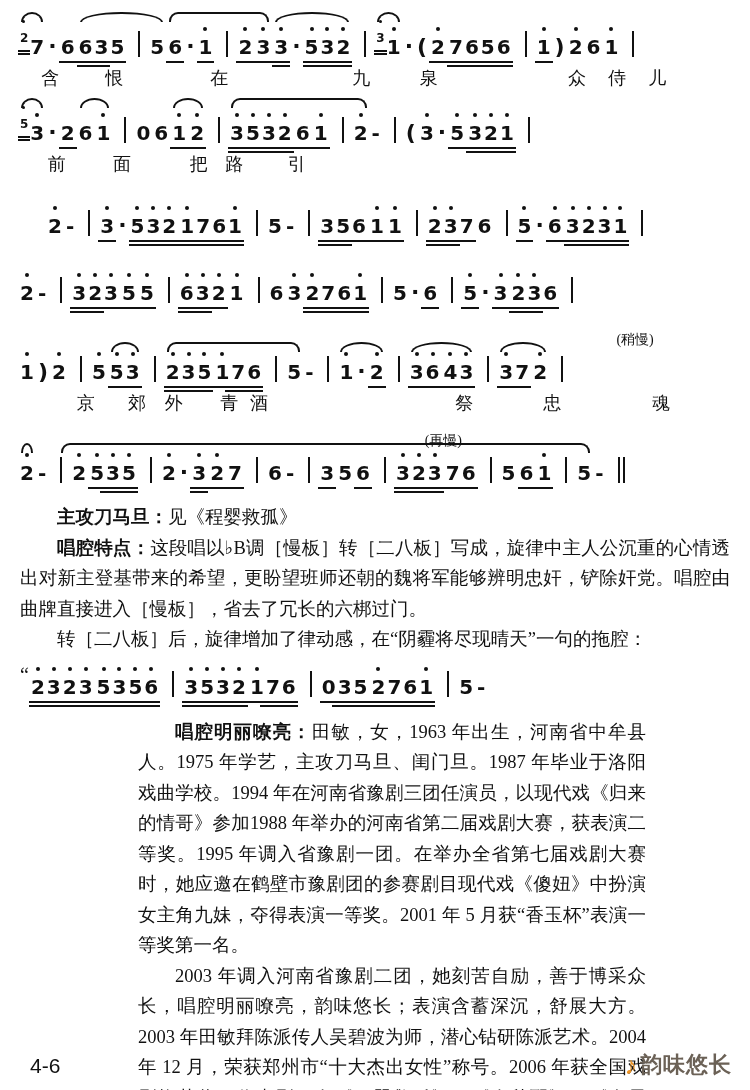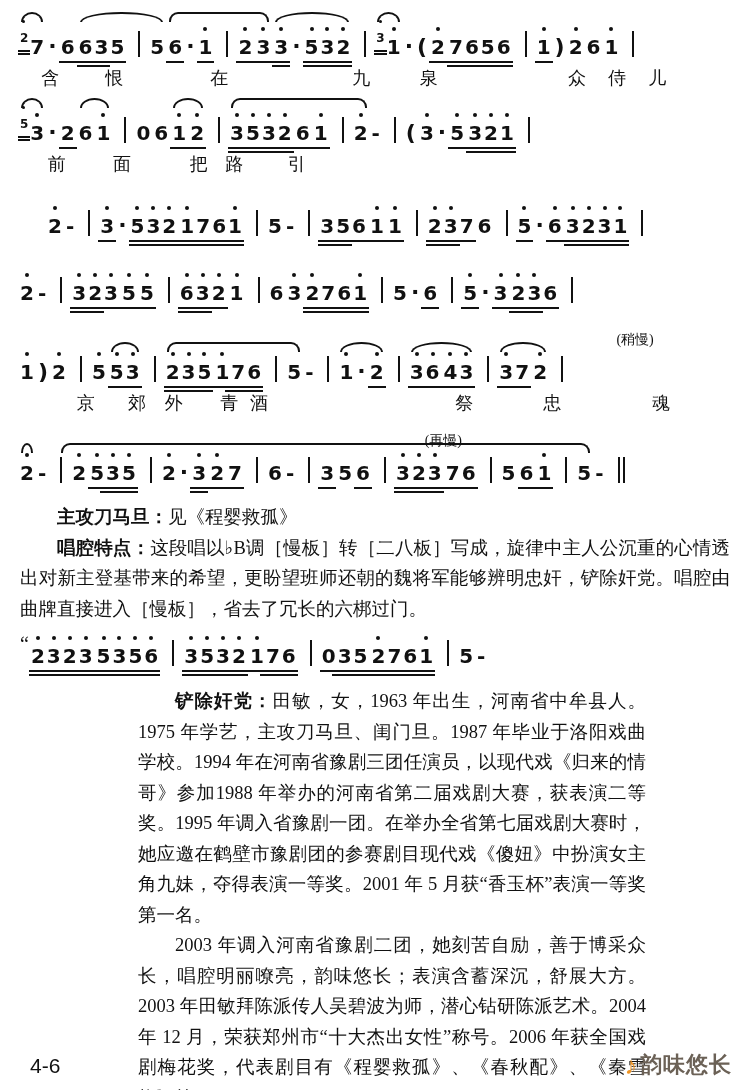--- a/index.html
+++ b/index.html
@@ -125,28 +125,31 @@
       </div>
     </div>
 
   <div class="textblock">
     <div class="para">
       <b>主攻刀马旦：</b><span>见《程婴救孤》</span>
     </div>
     <div class="para">
       <b>唱腔特点：</b><span>这段唱以♭B调［慢板］转［二八板］写成，旋律中主人公沉重的心情透出对新主登基带来的希望，更盼望班师还朝的魏将军能够辨明忠奸，铲除奸党。唱腔由曲牌直接进入［慢板］，省去了冗长的六梆过门。</span>
     </div>
+    <div class="para">
+      <span>转［二八板］后，旋律增加了律动感，在“阴霾将尽现晴天”一句的拖腔：</span>
+    </div>
     <div class="quote-row">
       <span class="q">“</span>
       <span id="inline-music" class="inline-notes"><span class="tok"><span class="ch">2</span><i class="od"></i><i class="ul" style="bottom: -4px;"></i><i class="ul" style="bottom: -8px;"></i></span><span class="tok join"><span class="ch">3</span><i class="od"></i><i class="ul" style="bottom: -4px;"></i><i class="ul" style="bottom: -8px;"></i></span><span class="tok join"><span class="ch">2</span><i class="od"></i><i class="ul" style="bottom: -4px;"></i><i class="ul" style="bottom: -8px;"></i></span><span class="tok join"><span class="ch">3</span><i class="od"></i><i class="ul" style="bottom: -4px;"></i><i class="ul" style="bottom: -8px;"></i></span><span class="tok"><span class="ch">5</span><i class="od"></i><i class="ul" style="bottom: -4px;"></i><i class="ul" style="bottom: -8px;"></i></span><span class="tok join"><span class="ch">3</span><i class="od"></i><i class="ul" style="bottom: -4px;"></i><i class="ul" style="bottom: -8px;"></i></span><span class="tok join"><span class="ch">5</span><i class="od"></i><i class="ul" style="bottom: -4px;"></i><i class="ul" style="bottom: -8px;"></i></span><span class="tok join"><span class="ch">6</span><i class="od"></i><i class="ul" style="bottom: -4px;"></i><i class="ul" style="bottom: -8px;"></i></span><span class="tok bar"></span><span class="tok"><span class="ch">3</span><i class="od"></i><i class="ul" style="bottom: -4px;"></i><i class="ul" style="bottom: -8px;"></i></span><span class="tok join"><span class="ch">5</span><i class="od"></i><i class="ul" style="bottom: -4px;"></i><i class="ul" style="bottom: -8px;"></i></span><span class="tok join"><span class="ch">3</span><i class="od"></i><i class="ul" style="bottom: -4px;"></i><i class="ul" style="bottom: -8px;"></i></span><span class="tok join"><span class="ch">2</span><i class="od"></i><i class="ul" style="bottom: -4px;"></i><i class="ul" style="bottom: -8px;"></i></span><span class="tok"><span class="ch">1</span><i class="od"></i><i class="ul" style="bottom: -4px;"></i></span><span class="tok join"><span class="ch">7</span><i class="ul" style="bottom: -4px;"></i><i class="ul" style="bottom: -8px;"></i></span><span class="tok join"><span class="ch">6</span><i class="ul" style="bottom: -4px;"></i><i class="ul" style="bottom: -8px;"></i></span><span class="tok bar"></span><span class="tok"><span class="ch">0</span><i class="ul" style="bottom: -4px;"></i></span><span class="tok join"><span class="ch">3</span><i class="ul" style="bottom: -4px;"></i><i class="ul" style="bottom: -8px;"></i></span><span class="tok join"><span class="ch">5</span><i class="ul" style="bottom: -4px;"></i><i class="ul" style="bottom: -8px;"></i></span><span class="tok"><span class="ch">2</span><i class="od"></i><i class="ul" style="bottom: -4px;"></i><i class="ul" style="bottom: -8px;"></i></span><span class="tok join"><span class="ch">7</span><i class="ul" style="bottom: -4px;"></i><i class="ul" style="bottom: -8px;"></i></span><span class="tok join"><span class="ch">6</span><i class="ul" style="bottom: -4px;"></i><i class="ul" style="bottom: -8px;"></i></span><span class="tok join"><span class="ch">1</span><i class="od"></i><i class="ul" style="bottom: -4px;"></i><i class="ul" style="bottom: -8px;"></i></span><span class="tok bar"></span><span class="tok"><span class="ch">5</span></span><span class="tok dash"><span class="ch">-</span></span></span>
     </div>
 
     <div class="bio">
       <p class="para">
-        <b>铲除奸党：</b><span>田敏，女，1963 年出生，河南省中牟县人。1975 年学艺，主攻刀马旦、闺门旦。1987 年毕业于洛阳戏曲学校。1994 年在河南省豫剧三团任演员，以现代戏《归来的情哥》参加1988 年举办的河南省第二届戏剧大赛，获表演二等奖。1995 年调入省豫剧一团。在举办全省第七届戏剧大赛时，她应邀在鹤壁市豫剧团的参赛剧目现代戏《傻妞》中扮演女主角九妹，夺得表演一等奖。2001 年 5 月获“香玉杯”表演一等奖第一名。</span>
+        <b>唱腔明丽嘹亮：</b><span>田敏，女，1963 年出生，河南省中牟县人。1975 年学艺，主攻刀马旦、闺门旦。1987 年毕业于洛阳戏曲学校。1994 年在河南省豫剧三团任演员，以现代戏《归来的情哥》参加1988 年举办的河南省第二届戏剧大赛，获表演二等奖。1995 年调入省豫剧一团。在举办全省第七届戏剧大赛时，她应邀在鹤壁市豫剧团的参赛剧目现代戏《傻妞》中扮演女主角九妹，夺得表演一等奖。2001 年 5 月获“香玉杯”表演一等奖第一名。</span>
       </p>
       <p class="para">
         <span>2003 年调入河南省豫剧二团，她刻苦自励，善于博采众长，唱腔明丽嘹亮，韵味悠长；表演含蓄深沉，舒展大方。2003 年田敏拜陈派传人吴碧波为师，潜心钻研陈派艺术。2004 年 12 月，荣获郑州市“十大杰出女性”称号。2006 年获全国戏剧梅花奖，代表剧目有《程婴救孤》、《春秋配》、《秦雪梅》等。</span>
       </p>
     </div>
   </div>
 
   <span class="pageno">4-6</span>
 
   <span class="logo">

